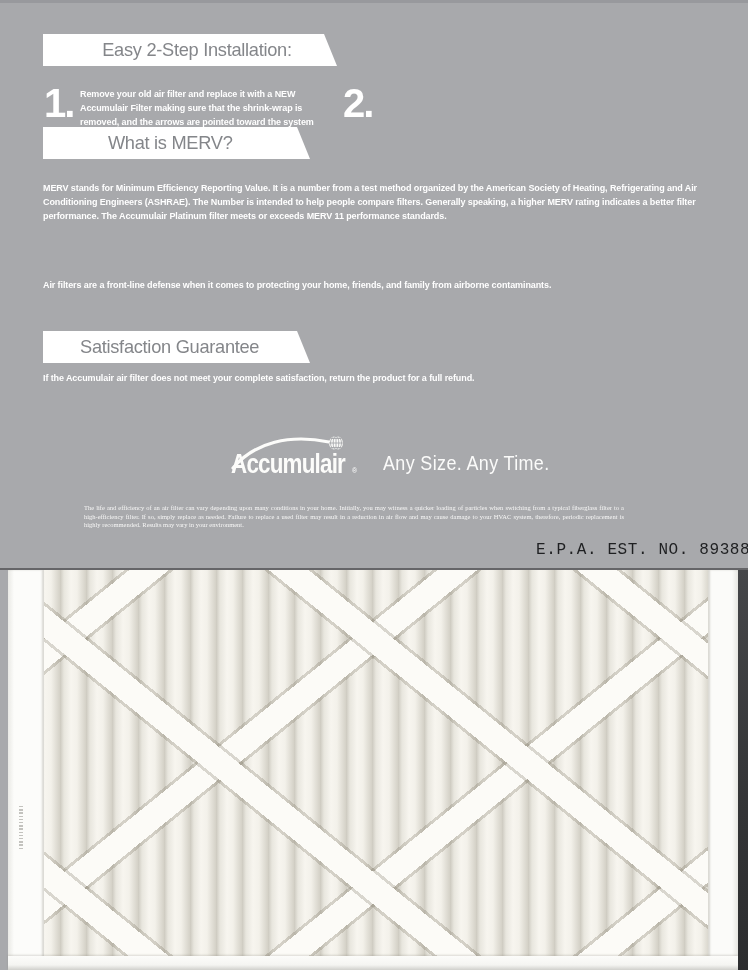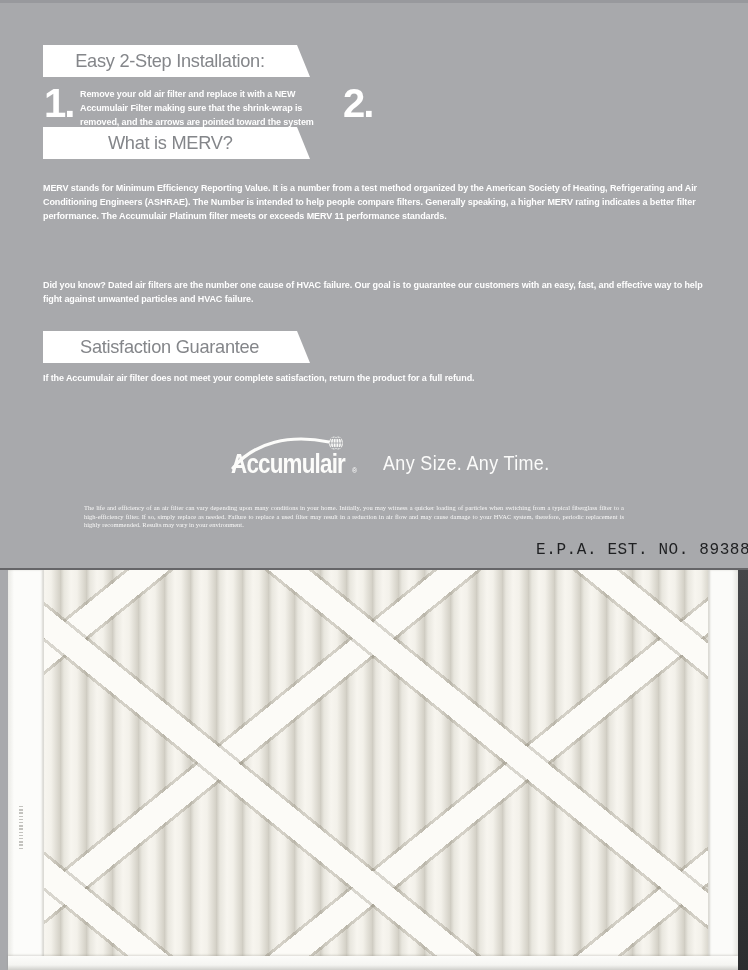--- a/index.html
+++ b/index.html
@@ -74,34 +74,34 @@
                background:repeating-linear-gradient(180deg,#9d9c96 0 1.5px,transparent 1.5px 3.2px);}
   .right-shadow{position:absolute;left:738px;top:570px;width:10px;height:400px;
                 background:linear-gradient(180deg,#454649 0,#333436 60%,#2c2d2f 100%);}
 </style>
 </head>
 <body>
 
 <div id="panel">
   <div class="top-edge"></div>
 
-  <div class="banner" style="top:45px;">
+  <div class="banner" style="top:34px;padding-left:27px;">
     <span class="bt">Easy 2-Step Installation:</span>
   </div>
   <div class="stepnum" style="left:44px;top:84px;">1.</div>
   <div class="copy" style="left:80px;top:87px;width:256px;"><span>Remove your old air filter and replace it with a </span><b>NEW Accumulair Filter</b><span> making sure that the shrink-wrap is removed, and the arrows are pointed toward the system blower.</span></div>
   <div class="stepnum" style="left:343px;top:84px;">2.</div>
 
   <div class="banner" style="top:127px;">
     <span class="bt">What is MERV?</span>
   </div>
   <div class="copy" style="left:43px;top:181px;width:674px;"><b>MERV</b><span> stands for Minimum Efficiency Reporting Value. It is a number from a test method organized by the American Society of Heating, Refrigerating and Air Conditioning Engineers (ASHRAE). The Number is intended to help people compare filters. Generally speaking, a higher MERV rating indicates a better filter performance. The Accumulair Platinum filter meets or exceeds MERV 11 performance standards.</span></div>
 
   <div class="copy" style="left:43px;top:278px;width:674px;">
-    <div><b>Did you know?</b><span> Dated air filters are the number one cause of HVAC failure. Our goal is to guarantee our customers with an easy, fast, and effective way to help fight against unwanted particles and HVAC failure.</span></div>
+    <div>Air filters are a front-line defense when it comes to protecting your home, friends, and family from airborne contaminants.</div>
   </div>
 
   <div class="banner" style="top:331px;">
     <span class="bt">Satisfaction Guarantee</span>
   </div>
   <div class="copy" style="left:43px;top:371px;width:674px;">If the Accumulair air filter does not meet your complete satisfaction, return the product for a full refund.</div>
 
   <svg class="logo-svg" width="135" height="50" viewBox="0 0 135 50">
     <path d="M 8 38 C 30 12, 65 4, 104 12" fill="none" stroke="#fcfcfa" stroke-width="3.2" stroke-linecap="round"></path>
     <g>

